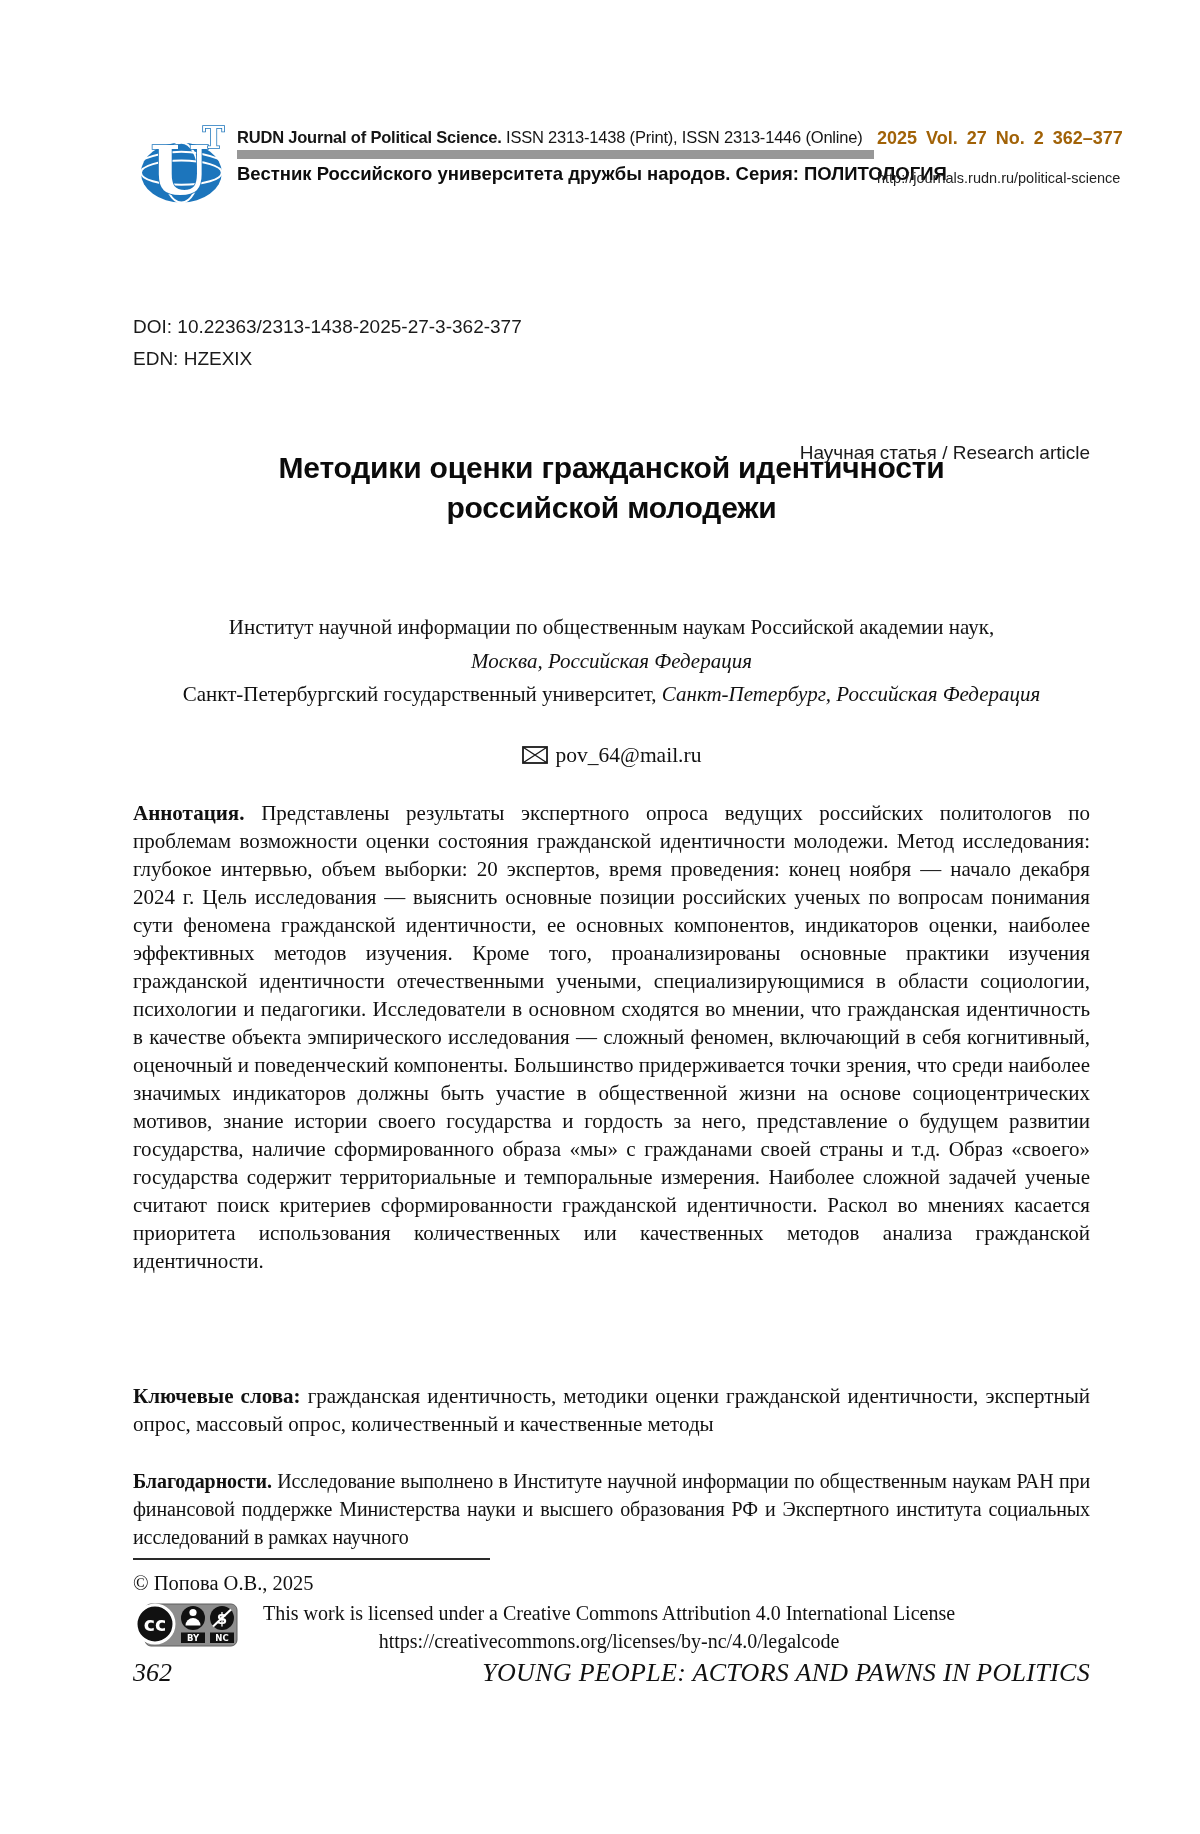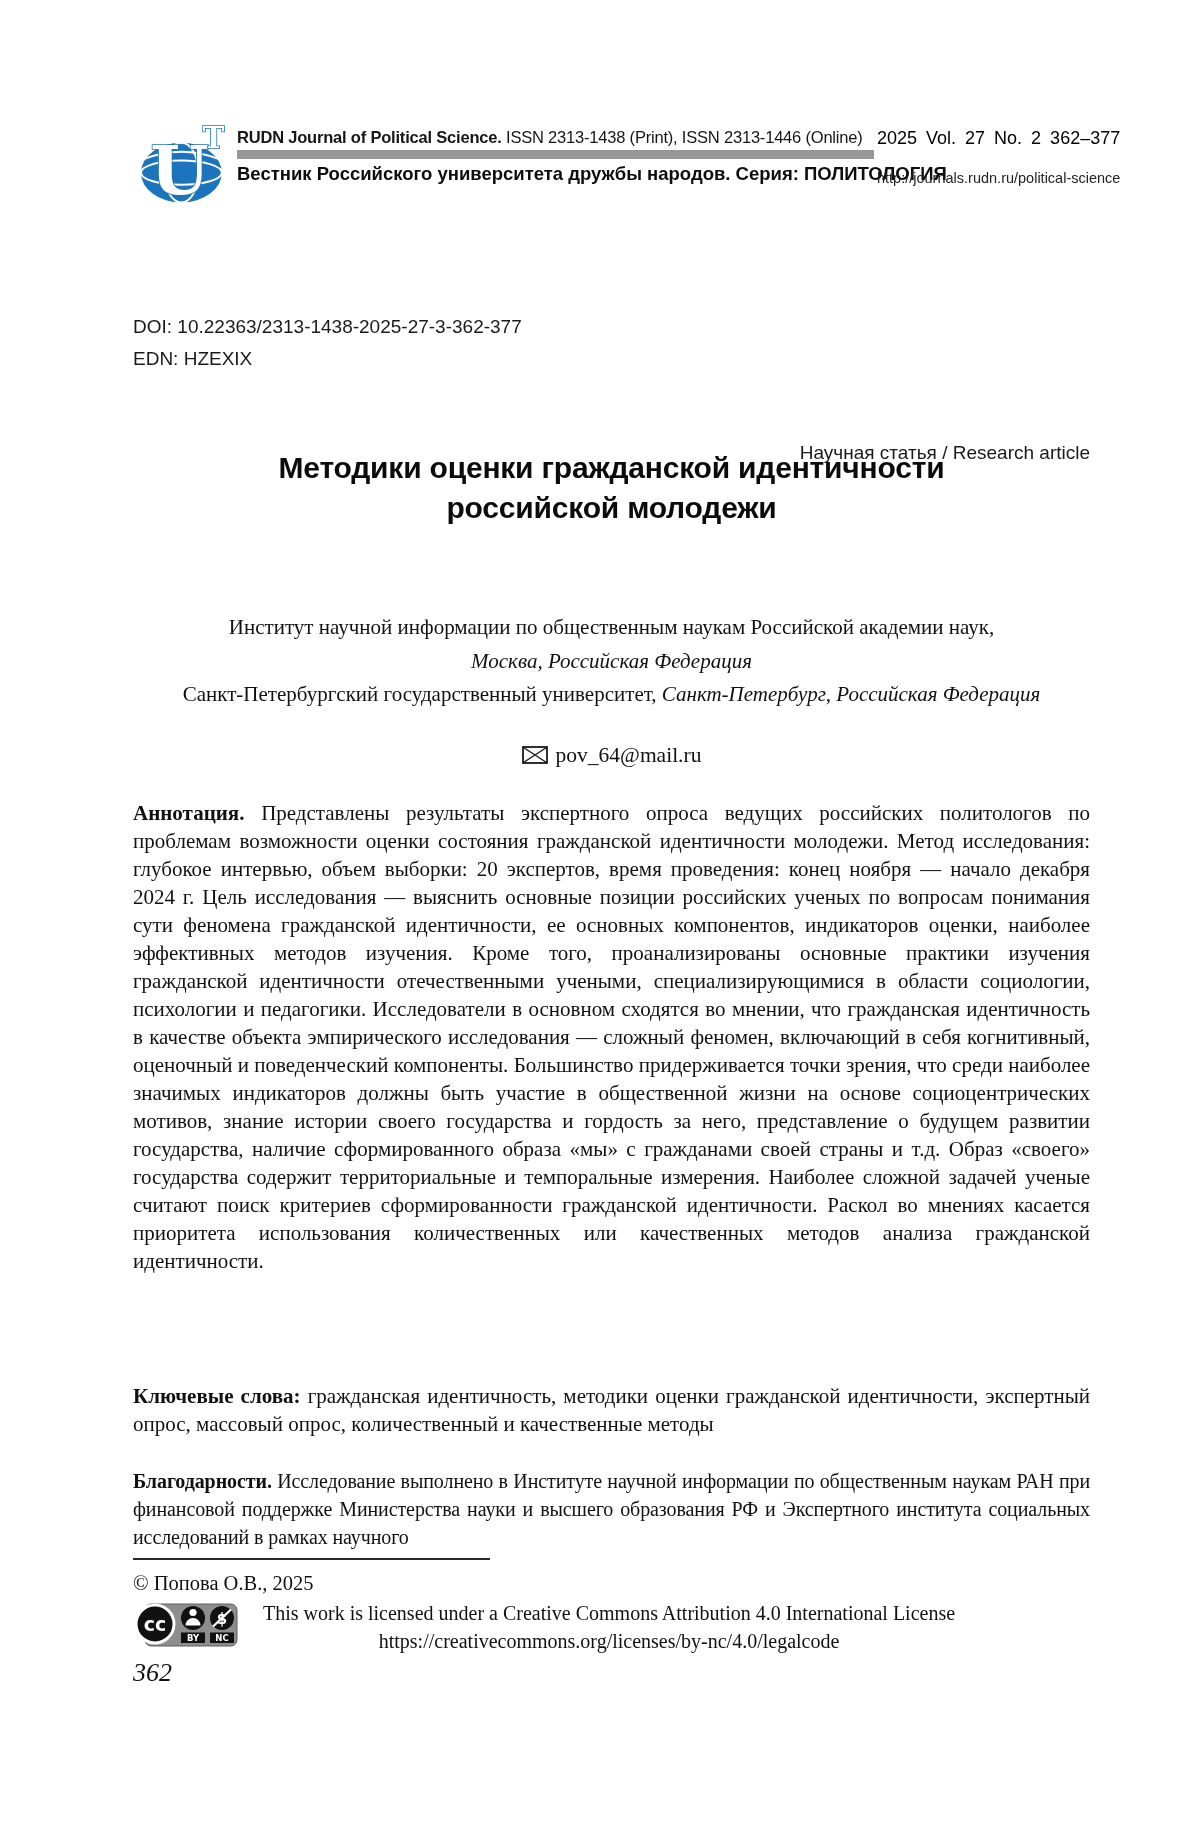--- a/index.html
+++ b/index.html
@@ -22,21 +22,21 @@
   .logo{width:100px;height:84px;margin-top:5px;flex:0 0 auto;}
   .logo-globe{fill:var(--logo-blue);}
   .logo-lines{stroke:#ffffff;stroke-width:2.4;fill:none;}
   .logo-letter{fill:#ffffff;stroke:var(--logo-blue);stroke-width:2;paint-order:stroke;
     font-family:"DejaVu Serif",serif;font-weight:bold;text-anchor:middle;}
   .hleft{width:640px;margin-left:4px;}
   .hline1{font-size:16.5px;white-space:nowrap;letter-spacing:-0.2px;padding-top:12px;color:#161616;}
   .hbar{height:9px;background:var(--bar-gray);margin:3px 0 4px;width:637px;}
   .hline2{font-size:18.5px;font-weight:bold;white-space:nowrap;color:#0d0d0d;}
   .hright{margin-left:auto;padding-top:12px;text-align:left;}
-  .hvol{font-size:18px;font-weight:normal;word-spacing:4px;white-space:nowrap;color:#000000;}
+  .hvol{font-size:18px;font-weight:bold;word-spacing:4px;white-space:nowrap;color:#a16207;}
   .hurl{font-size:14.5px;margin-top:21px;white-space:nowrap;color:#222;}
 
   
   .meta{top:311px;font-size:19px;line-height:31.5px;color:#1a1a1a;}
   .arttype{top:394px;text-align:right;font-size:19px;color:#1a1a1a;margin-top:48px;}
 
   
   .title{top:448px;margin:0;text-align:center;font-size:30px;line-height:40px;
     font-weight:bold;letter-spacing:-0.2px;color:#0b0b0b;}
   .author{top:551px;text-align:center;font-size:24px;font-weight:bold;}
@@ -153,15 +153,16 @@
       </g>
     </svg>
     <div class="lictext">
       <div>This work is licensed under a Creative Commons Attribution 4.0 International License</div>
       <div>https://creativecommons.org/licenses/by-nc/4.0/legalcode</div>
     </div>
   </div>
 
   <div class="footer abs">
     <span>362</span>
+    <span class="runtitle">YOUNG PEOPLE: ACTORS AND PAWNS IN POLITICS</span>
   </div>
 
 </div>
 
 </body></html>

